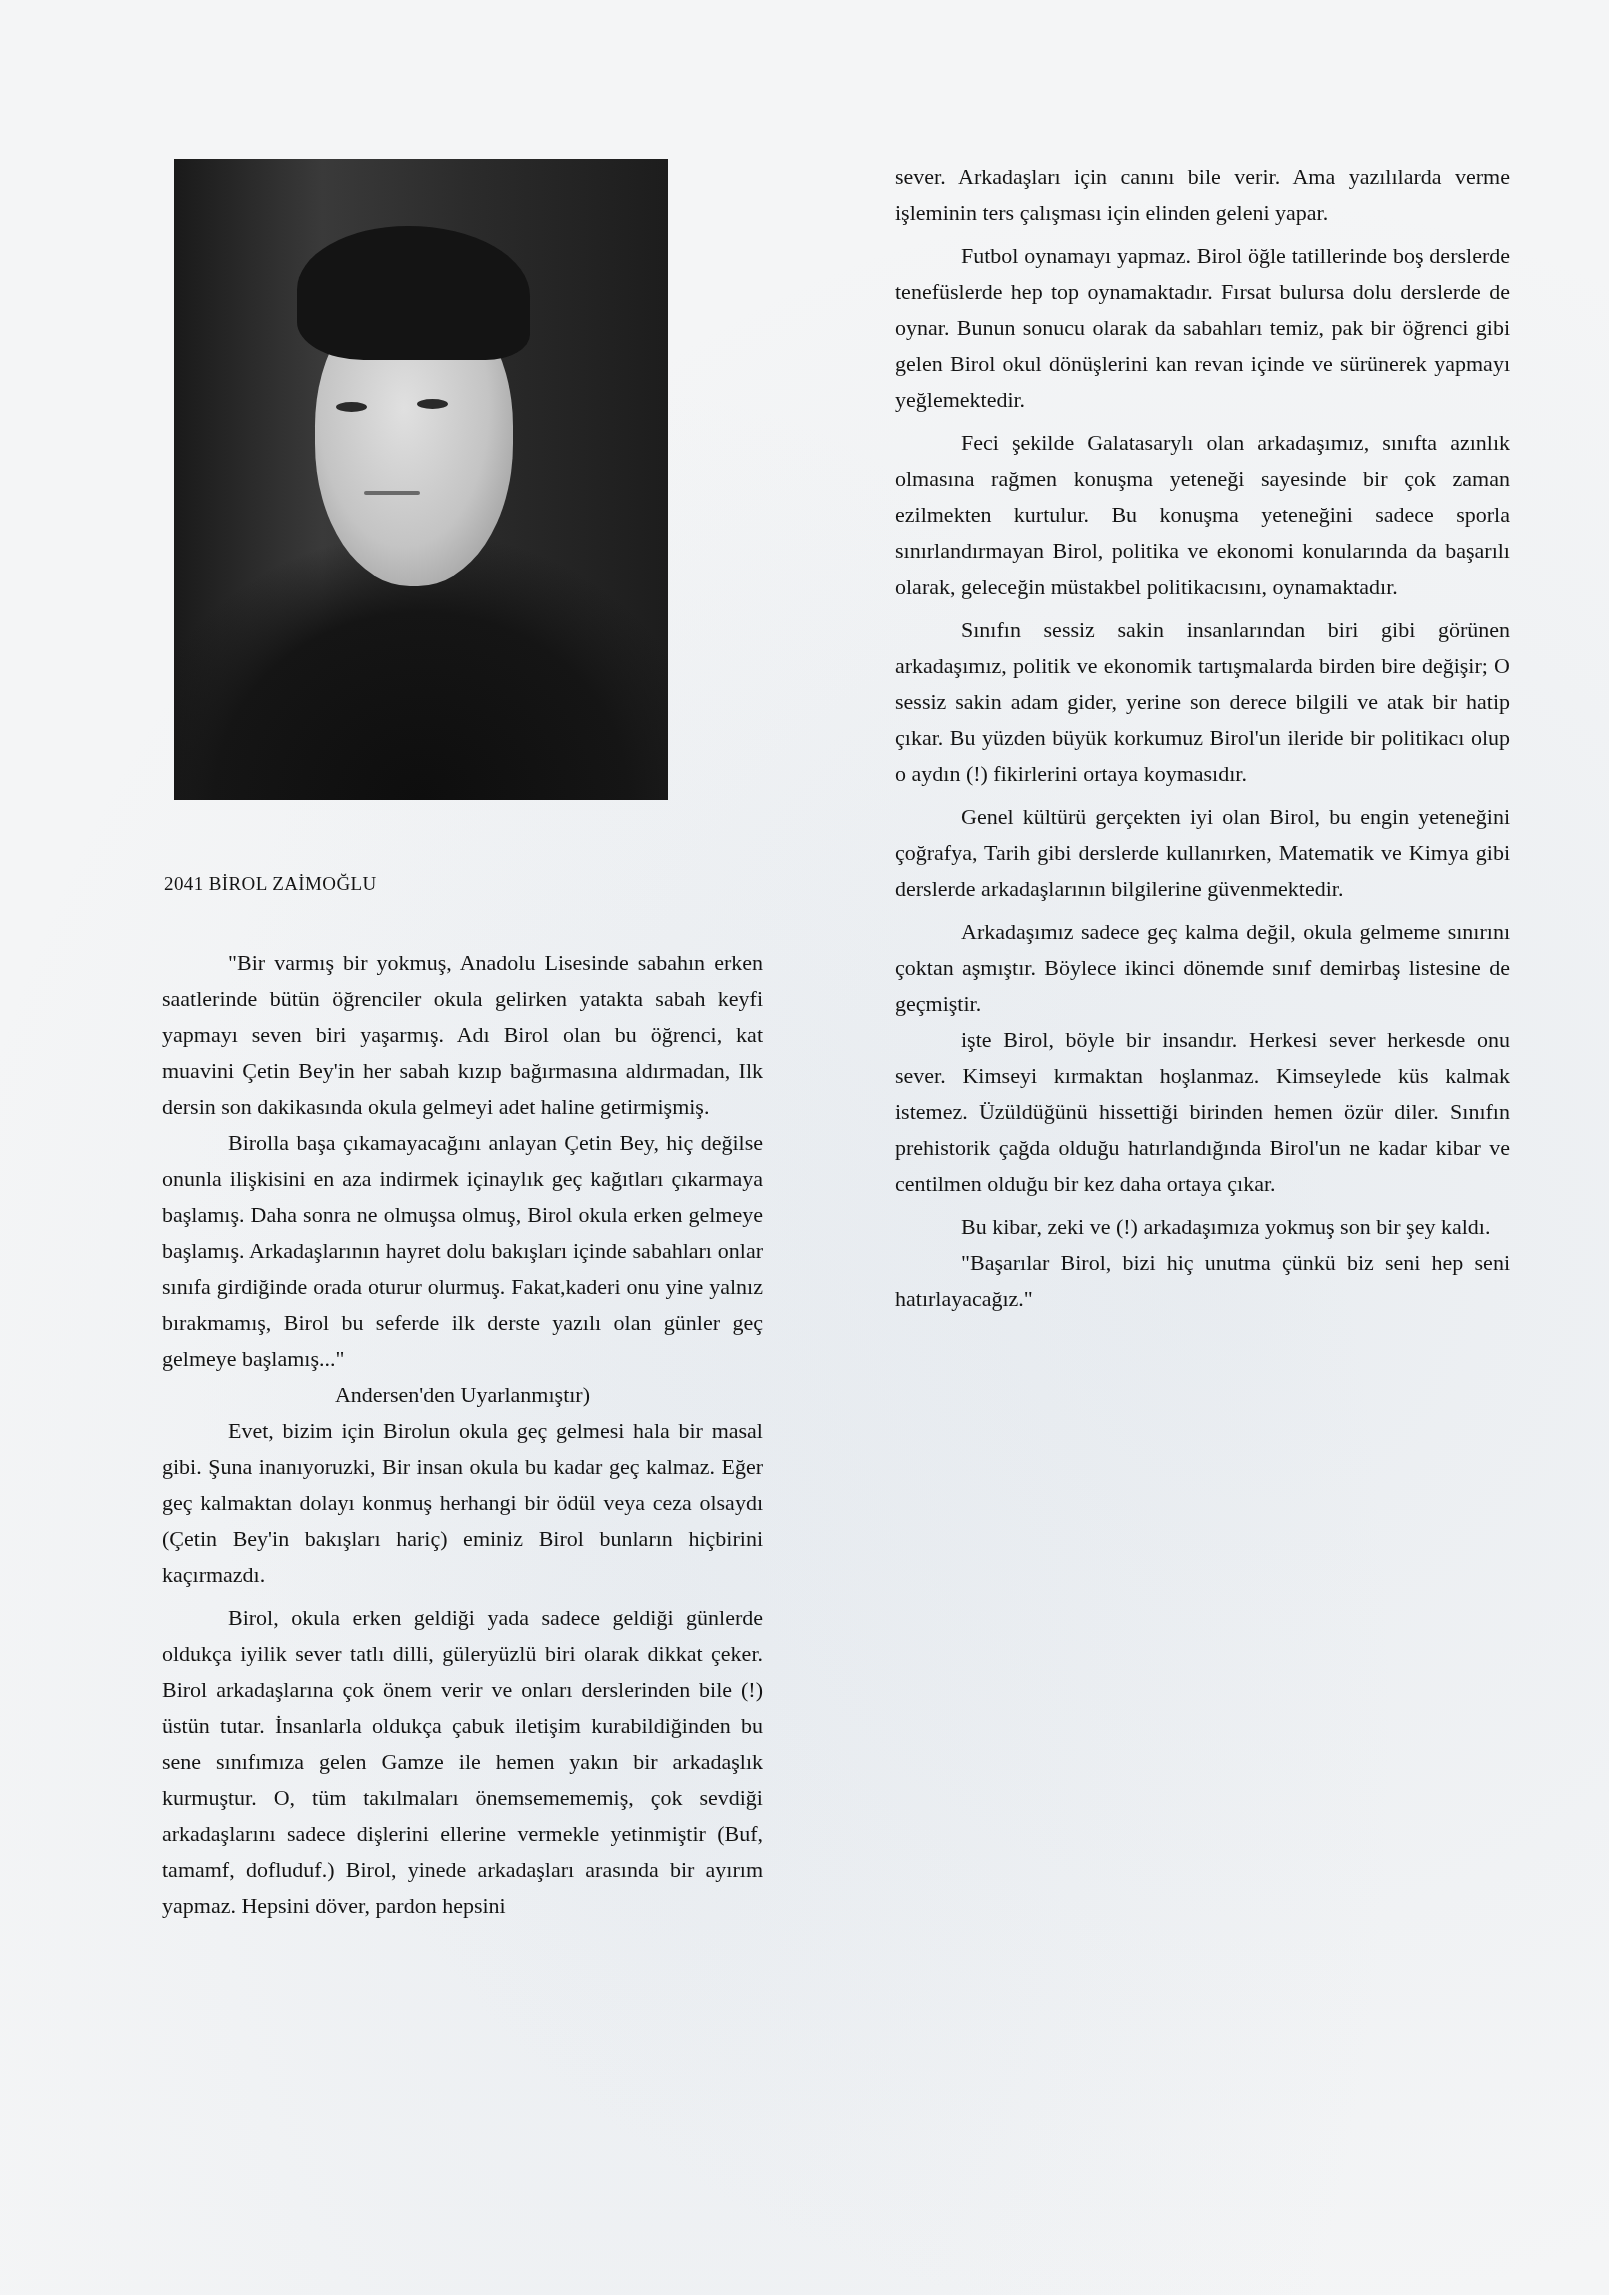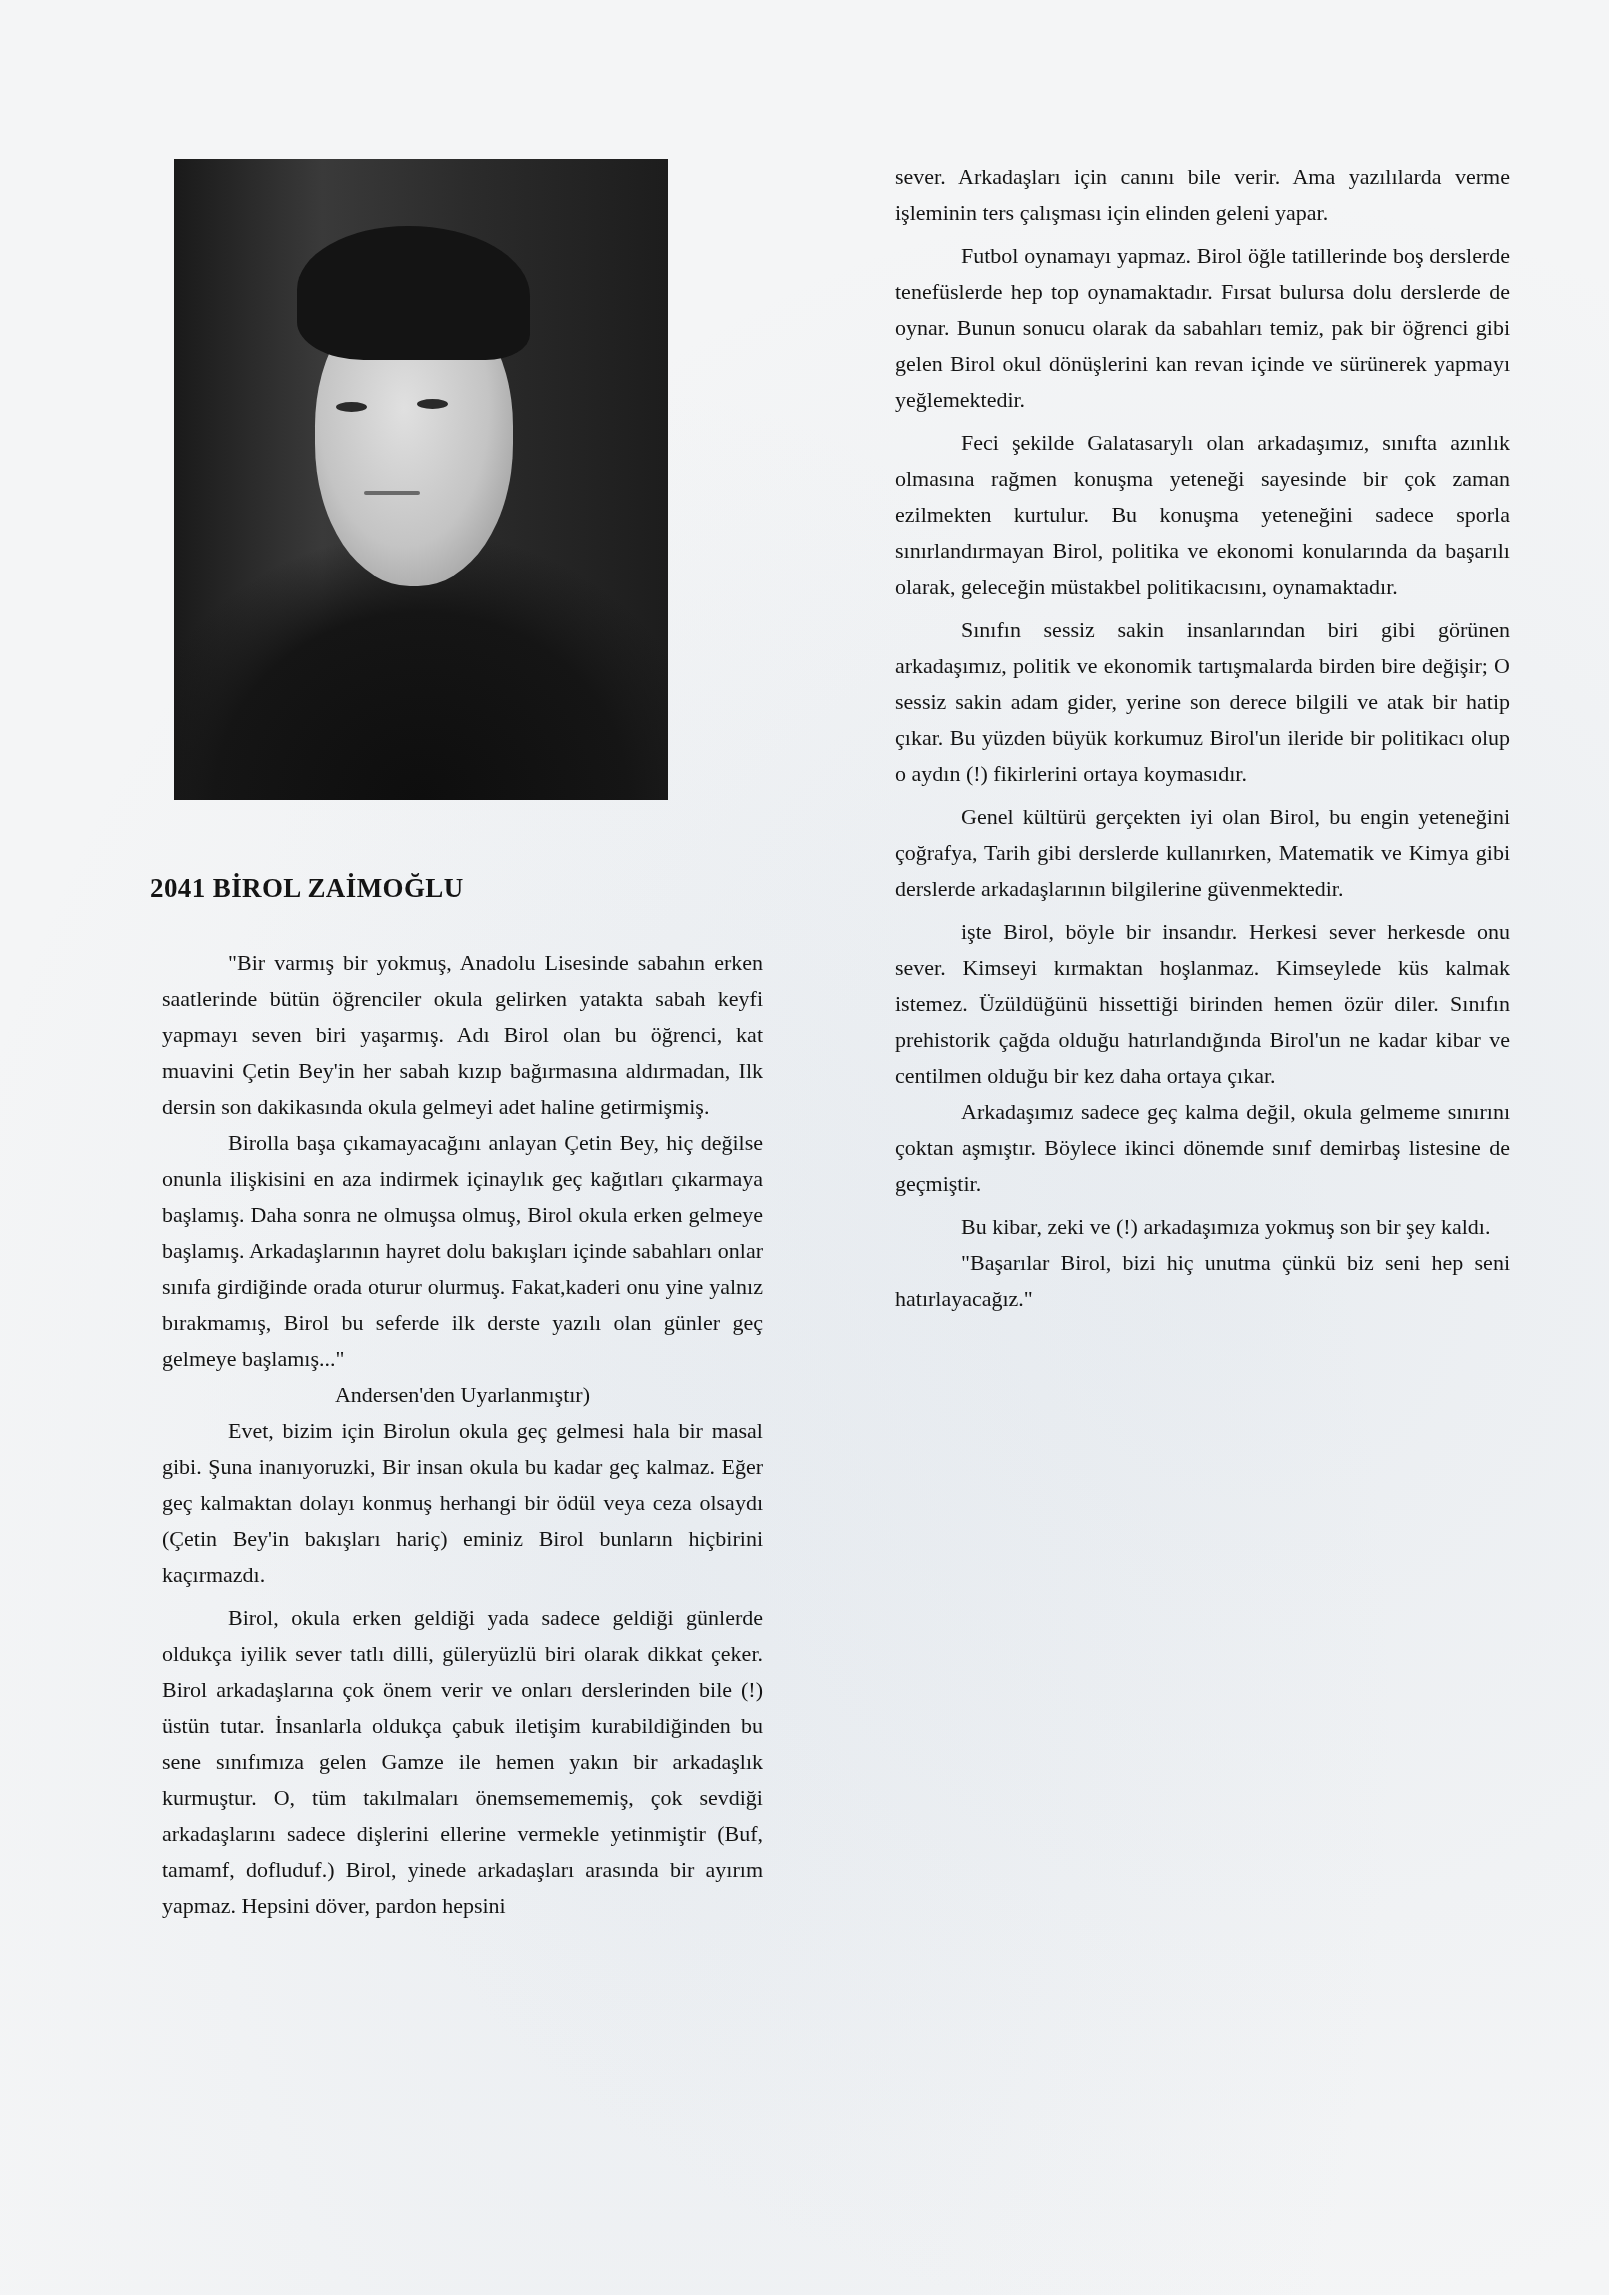--- a/index.html
+++ b/index.html
@@ -38,22 +38,22 @@
   }
   .photo .eye { position: absolute; width: 31px; height: 10px; border-radius: 50%; background: #2a2a2a; }
   .photo .eye.l { left: 162px; top: 243px; }
   .photo .eye.r { left: 243px; top: 240px; }
   .photo .mouth { position: absolute; left: 190px; top: 332px; width: 56px; height: 4.2px; background: #6a6a6a; border-radius: 2.1px; }
 
   .col { position: absolute; font-size: 22px; line-height: 36px; }
   .col-left { left: 162px; width: 601px; }
   .col-right { left: 887px; width: 615px; top: 159px; margin-left: 8px; }
   .heading {
-    position: absolute; left: 150px; top: 873px;
-    font-size: 27px; letter-spacing: 0.4px; font-weight: bold;
+    position: absolute; left: 164px; top: 873px;
+    font-size: 19px; letter-spacing: 0.4px;
   }
   p { margin: 0; text-align: justify; text-indent: 66px; }
   p.noindent { text-indent: 0; }
   p.sig { text-align: center; text-indent: 0; }
   .gap { height: 7px; }
 </style>
 </head>
 <body>
 
 <div class="page-tint"></div>
@@ -82,19 +82,19 @@
   <p class="noindent">sever. Arkadaşları için canını bile verir. Ama yazılılarda verme işleminin ters çalışması için elinden geleni yapar.</p>
   <div class="gap"></div>
   <p>Futbol oynamayı yapmaz. Birol öğle tatillerinde boş derslerde tenefüslerde hep top oynamaktadır. Fırsat bulursa dolu derslerde de oynar. Bunun sonucu olarak da sabahları temiz, pak bir öğrenci gibi gelen Birol okul dönüşlerini kan revan içinde ve sürünerek yapmayı yeğlemektedir.</p>
   <div class="gap"></div>
   <p>Feci şekilde Galatasarylı olan arkadaşımız, sınıfta azınlık olmasına rağmen konuşma yeteneği sayesinde bir çok zaman ezilmekten kurtulur. Bu konuşma yeteneğini sadece sporla sınırlandırmayan Birol, politika ve ekonomi konularında da başarılı olarak, geleceğin müstakbel politikacısını, oynamaktadır.</p>
   <div class="gap"></div>
   <p>Sınıfın sessiz sakin insanlarından biri gibi görünen arkadaşımız, politik ve ekonomik tartışmalarda birden bire değişir; O sessiz sakin adam gider, yerine son derece bilgili ve atak bir hatip çıkar. Bu yüzden büyük korkumuz Birol'un ileride bir politikacı olup o aydın (!) fikirlerini ortaya koymasıdır.</p>
   <div class="gap"></div>
   <p>Genel kültürü gerçekten iyi olan Birol, bu engin yeteneğini çoğrafya, Tarih gibi derslerde kullanırken, Matematik ve Kimya gibi derslerde arkadaşlarının bilgilerine güvenmektedir.</p>
   <div class="gap"></div>
+  <p>Arkadaşımız sadece geç kalma değil, okula gelmeme sınırını çoktan aşmıştır. Böylece ikinci dönemde sınıf demirbaş listesine de geçmiştir.</p>
   <p>işte Birol, böyle bir insandır. Herkesi sever herkesde onu sever. Kimseyi kırmaktan hoşlanmaz. Kimseylede küs kalmak istemez. Üzüldüğünü hissettiği birinden hemen özür diler. Sınıfın prehistorik çağda olduğu hatırlandığında Birol'un ne kadar kibar ve centilmen olduğu bir kez daha ortaya çıkar.</p>
-  <p>Arkadaşımız sadece geç kalma değil, okula gelmeme sınırını çoktan aşmıştır. Böylece ikinci dönemde sınıf demirbaş listesine de geçmiştir.</p>
   <div class="gap"></div>
   <p>Bu kibar, zeki ve (!) arkadaşımıza yokmuş son bir şey kaldı.</p>
   <p>"Başarılar Birol, bizi hiç unutma çünkü biz seni hep seni hatırlayacağız."</p>
 </div>
 
 
 </body></html>

